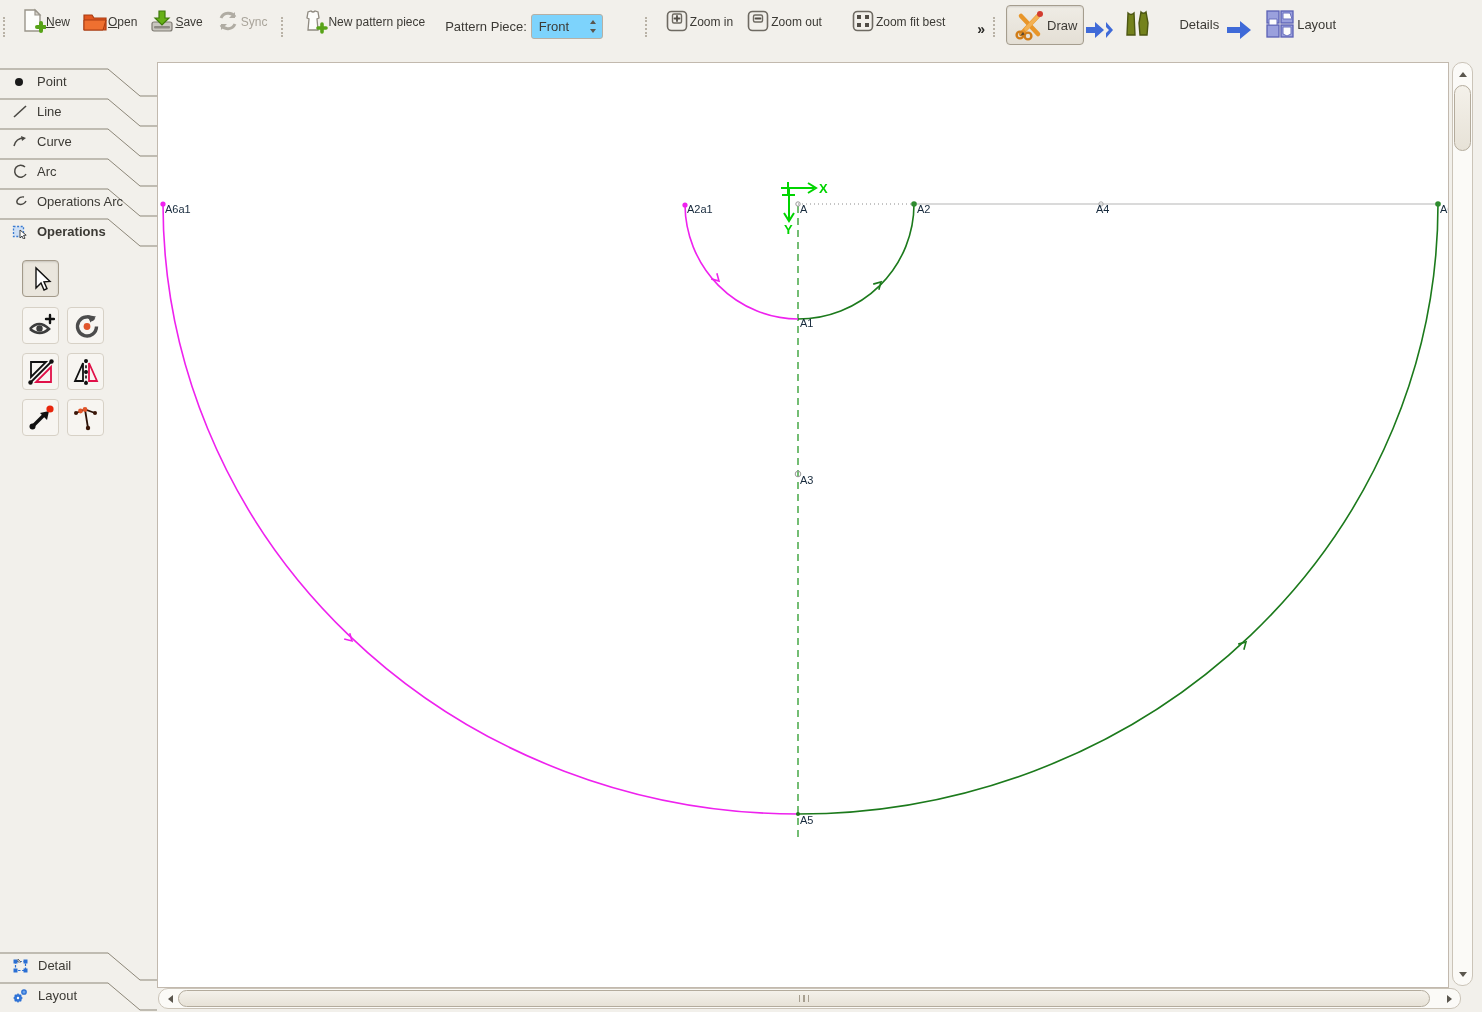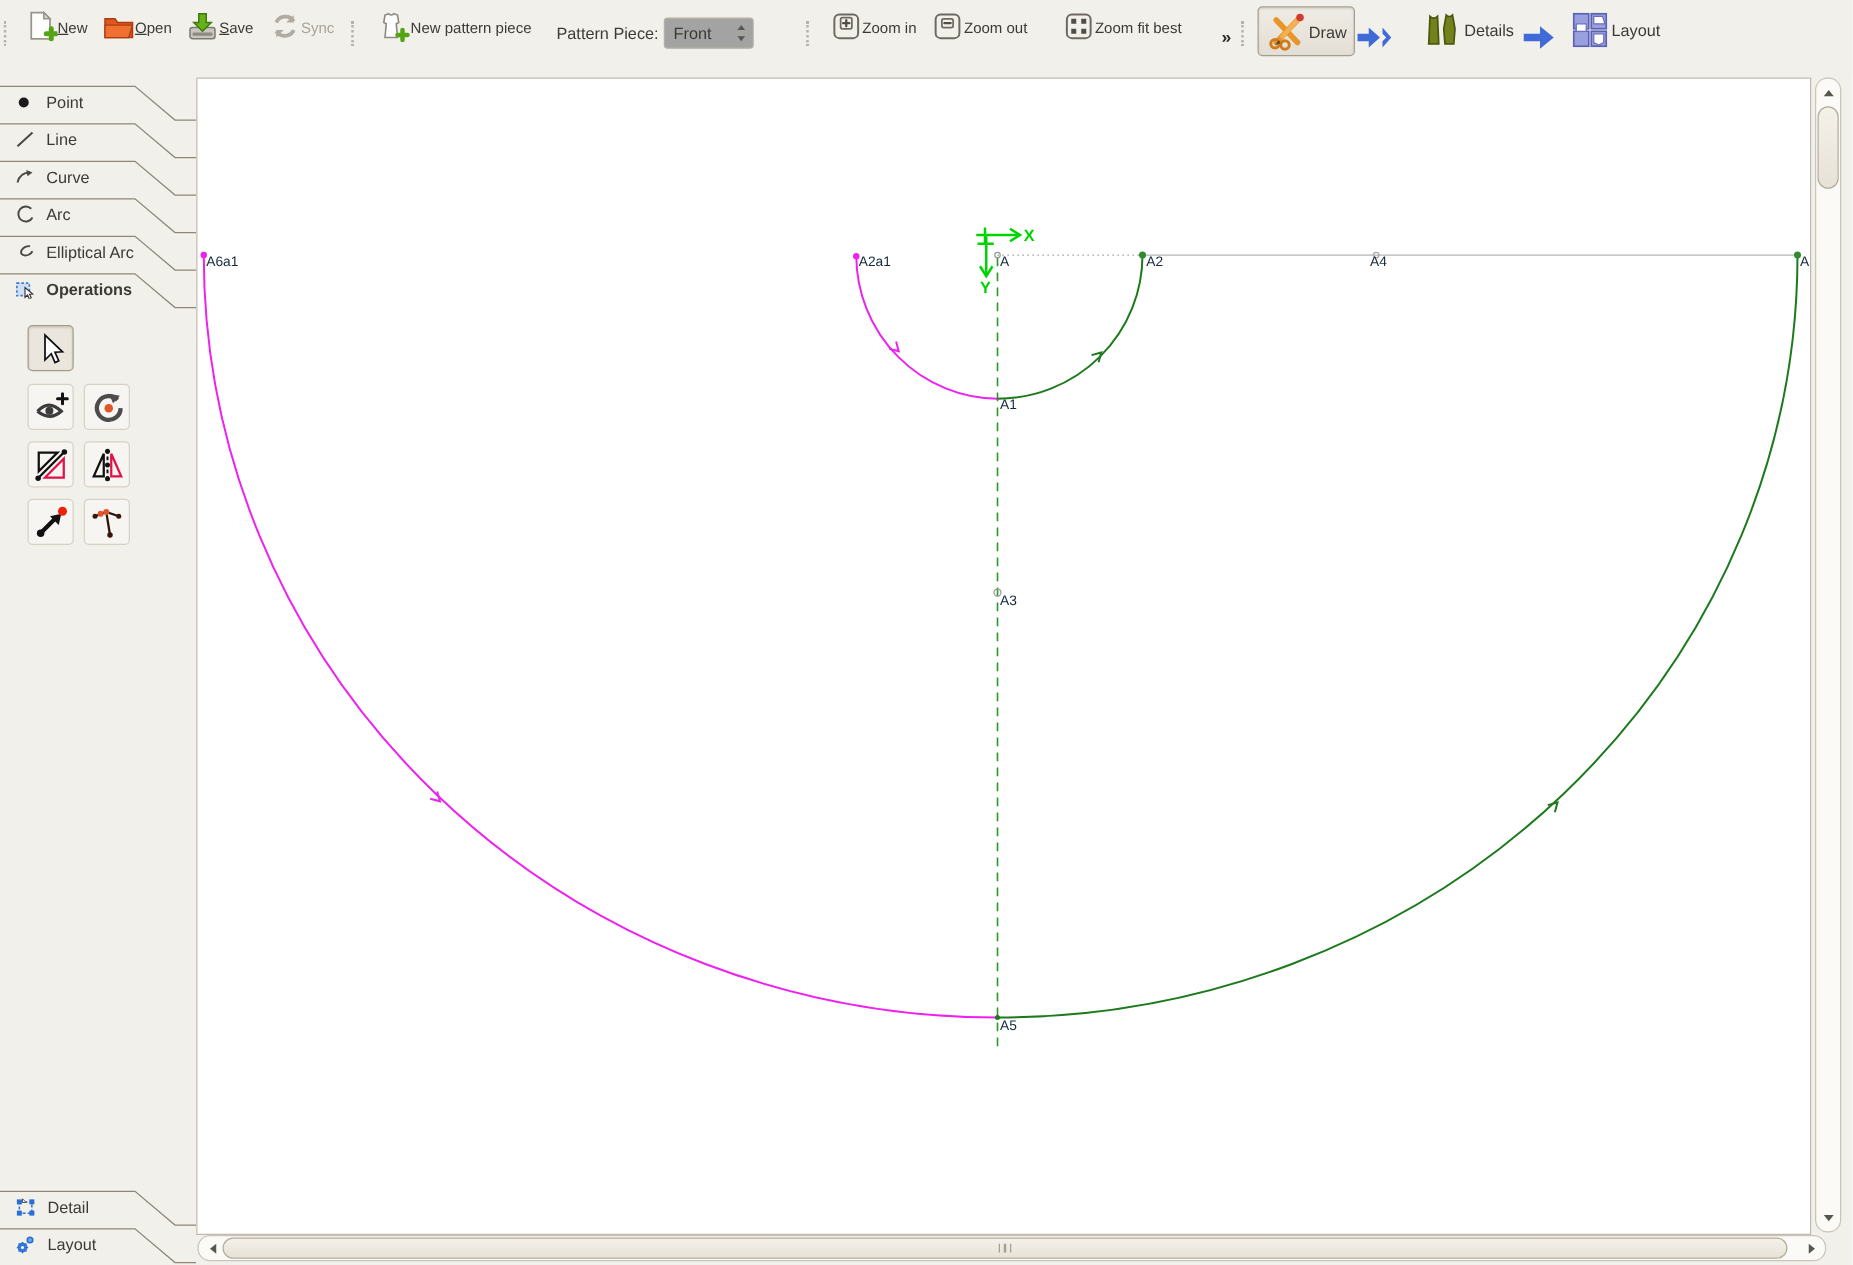--- a/index.html
+++ b/index.html
@@ -23,21 +23,21 @@
   .tbtn {
     display:flex; flex-direction:row; align-items:center;
     padding:3px 6px; border-radius:4px; cursor:default;
     font-size:12px; line-height:14px; color:#3c3a35;
   }
   .tbtn .ticon { width:26px; height:26px; margin-bottom:2px; }
   .tbtn.disabled { color:#a9a49a; }
   .mnemonic::first-letter { text-decoration:underline; }
   .pp-label { font-size:13px; margin:14px 4px 0 14px; }
   .combo {
-    margin-top:9px; width:72px; height:25px; background:#a3a3a3;
+    margin-top:9px; width:72px; height:25px; background:#7dd3fc;
     border:1px solid #b7b0a4; border-radius:3px;
     display:flex; align-items:center; font-size:13px;
     padding-left:7px; position:relative;
   }
   .combo .spin {
     position:absolute; right:3px; top:2px; width:11px; height:19px;
     display:flex; flex-direction:column; justify-content:space-between; align-items:center;
     padding:3px 0;
   }
   .combo .spin i { display:block; width:0; height:0; border-left:3.5px solid transparent; border-right:3.5px solid transparent; }
@@ -233,21 +233,21 @@
       <path d="M10 24 l-3 4 4.5 -1.5 z" fill="#5a4a34"></path>
     </svg>
     <span>Draw</span>
   </div>
 
   <svg class="mode-arrow" width="30" height="22" viewBox="0 0 30 22">
     <path d="M2 8 h9 v-5 l9 8 -9 8 v-5 h-9 z" fill="#3f6ad8"></path>
     <path d="M22 3 l7 8 -7 8 v-5 l3 -3 -3 -3 z" fill="#3f6ad8"></path>
   </svg>
 
-  <div class="mode-btn" style="margin-left:17px;">
+  <div class="mode-btn" style="margin-left:1px;gap:24px;">
     <svg class="ticon" viewBox="0 0 34 34">
       <path d="M7 6 q3 3 6 0 l1 22 h-8 z" fill="#74821c" stroke="#4c5612" stroke-width="1.4"></path>
       <path d="M20 5 q2.5 2.5 5 0 l2 11 -1 12 h-7 l-1 -12 z" fill="#74821c" stroke="#4c5612" stroke-width="1.4"></path>
     </svg>
     <span>Details</span>
   </div>
 
   <svg class="mode-arrow" width="28" height="22" viewBox="0 0 28 22">
     <path d="M2 8 h13 v-6 l11 9 -11 9 v-6 h-13 z" fill="#3f6ad8"></path>
   </svg>
@@ -322,21 +322,21 @@
   </div>
 
   <div class="tabrow" style="top:8px;">
     <svg class="slant" width="157" height="30">
         <polyline points="0,1 108,1 140,28 157,28" fill="none" stroke="#8d8779" stroke-width="1"></polyline>
       </svg>
     <div class="trow-inner">
       <svg width="16" height="16">
         <path d="M12 4 a5 3.4 -25 1 0 2 4" fill="none" stroke="#4a4843" stroke-width="1.5"></path>
       </svg>
-      <span>Elliptical Arc</span>
+      <span>Operations Arc</span>
     </div>
   </div>
 
   <div class="tabrow active" style="top:8px;">
     <svg class="slant" width="157" height="30">
         <polyline points="0,1 108,1 140,28 157,28" fill="none" stroke="#8d8779" stroke-width="1"></polyline>
       </svg>
     <div class="trow-inner">
       <svg width="16" height="16">
         <rect x="1.5" y="3.5" width="10" height="10" fill="#cfe0f5" stroke="#3a7ad0" stroke-width="1.3" stroke-dasharray="2 1.6"></rect>

